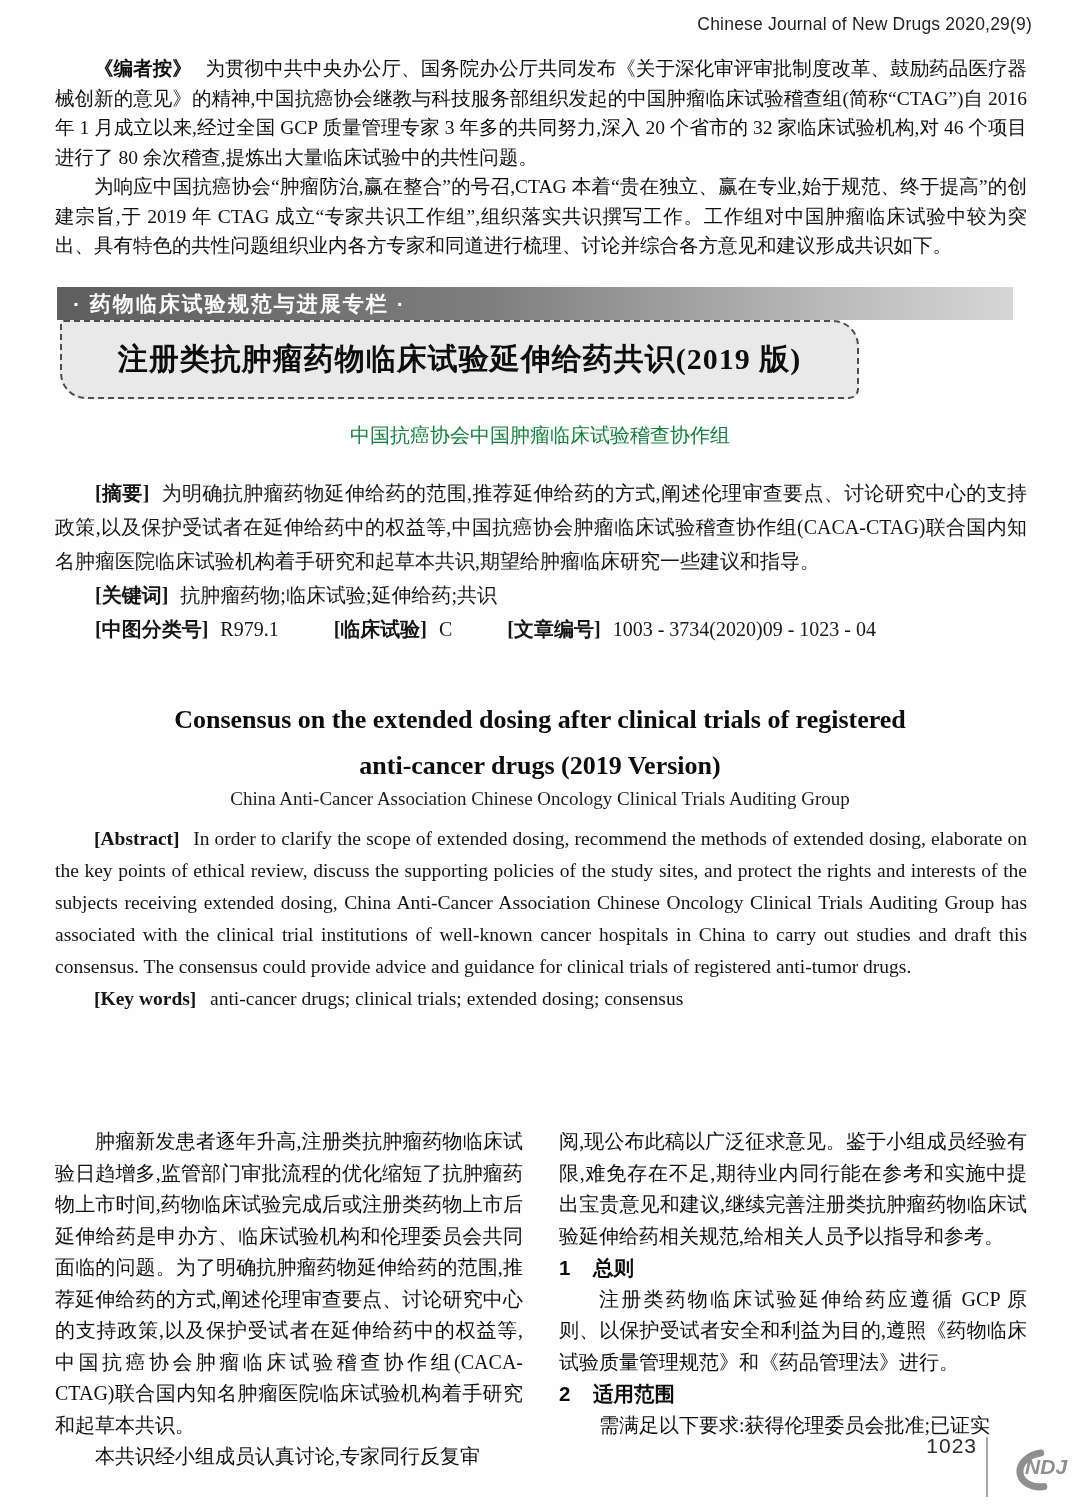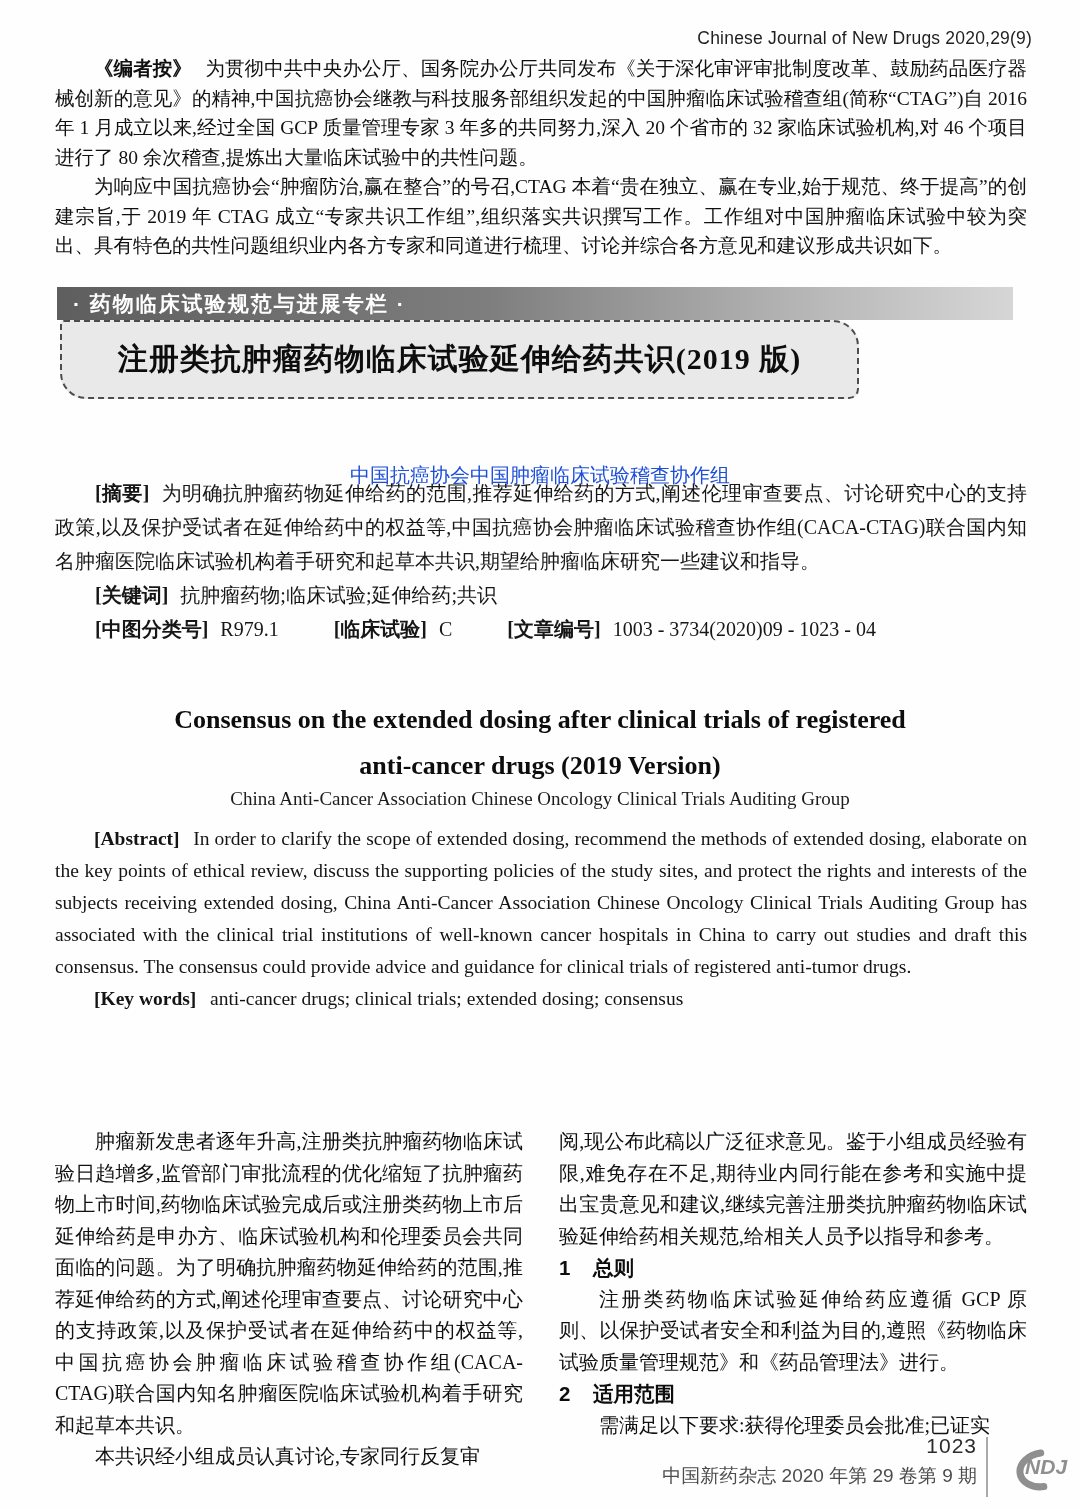--- a/index.html
+++ b/index.html
@@ -11,21 +11,21 @@
     margin: 0 auto;
     background: #fefefe;
     overflow: hidden;
     font-family: "Liberation Serif", "DejaVu Serif", serif;
     color: #161616;
   }
 
   
   .journal-header {
     position: absolute;
-    top: 28px;
+    top: 14px;
     right: 48px;
     font-family: "Liberation Sans", "DejaVu Sans", sans-serif;
     font-size: 17.5px;
     color: #1f1f1f;
     letter-spacing: 0.2px;
   }
 
   
   .editor-note {
     position: absolute;
@@ -78,22 +78,21 @@
     color: #0d0d0d;
   }
 
   .author-cn {
     position: absolute;
     top: 422px;
     left: 0;
     width: 100%;
     text-align: center;
     font-size: 20px;
-    color: #1d4ed8;
-    margin-top: 40px;
+    color: #15803d;
   }
 
   
   .abstract-block {
     position: absolute;
     top: 476px;
     left: 55px;
     width: 972px;
     font-size: 20px;
     line-height: 34px;
@@ -256,21 +255,20 @@
       <p>阅,现公布此稿以广泛征求意见。鉴于小组成员经验有限,难免存在不足,期待业内同行能在参考和实施中提出宝贵意见和建议,继续完善注册类抗肿瘤药物临床试验延伸给药相关规范,给相关人员予以指导和参考。</p>
       <h3><span class="sec-num">1</span><span>总则</span></h3>
       <p class="indent">注册类药物临床试验延伸给药应遵循 GCP 原则、以保护受试者安全和利益为目的,遵照《药物临床试验质量管理规范》和《药品管理法》进行。</p>
       <h3><span class="sec-num">2</span><span>适用范围</span></h3>
       <p class="indent">需满足以下要求:获得伦理委员会批准;已证实</p>
     </div>
   </div>
 
   <div class="footer-text">
     <div class="footer-page">1023</div>
-    <div class="footer-journal">中国新药杂志 2020 年第 29 卷第 9 期</div>
   </div>
   <div class="footer-divider"></div>
   <div class="footer-logo">
     <svg viewBox="0 0 100 72" width="78" height="60">
       <path d="M 56 13 A 28 21 -10 1 0 60 56" fill="none" stroke="#8f8f8f" stroke-width="9" stroke-linecap="round"></path>
       <text x="36" y="40" font-size="27" font-weight="bold" font-style="italic" fill="#8f8f8f" font-family="'Liberation Sans', sans-serif">NDJ</text>
     </svg>
   </div>
 
 </div>

